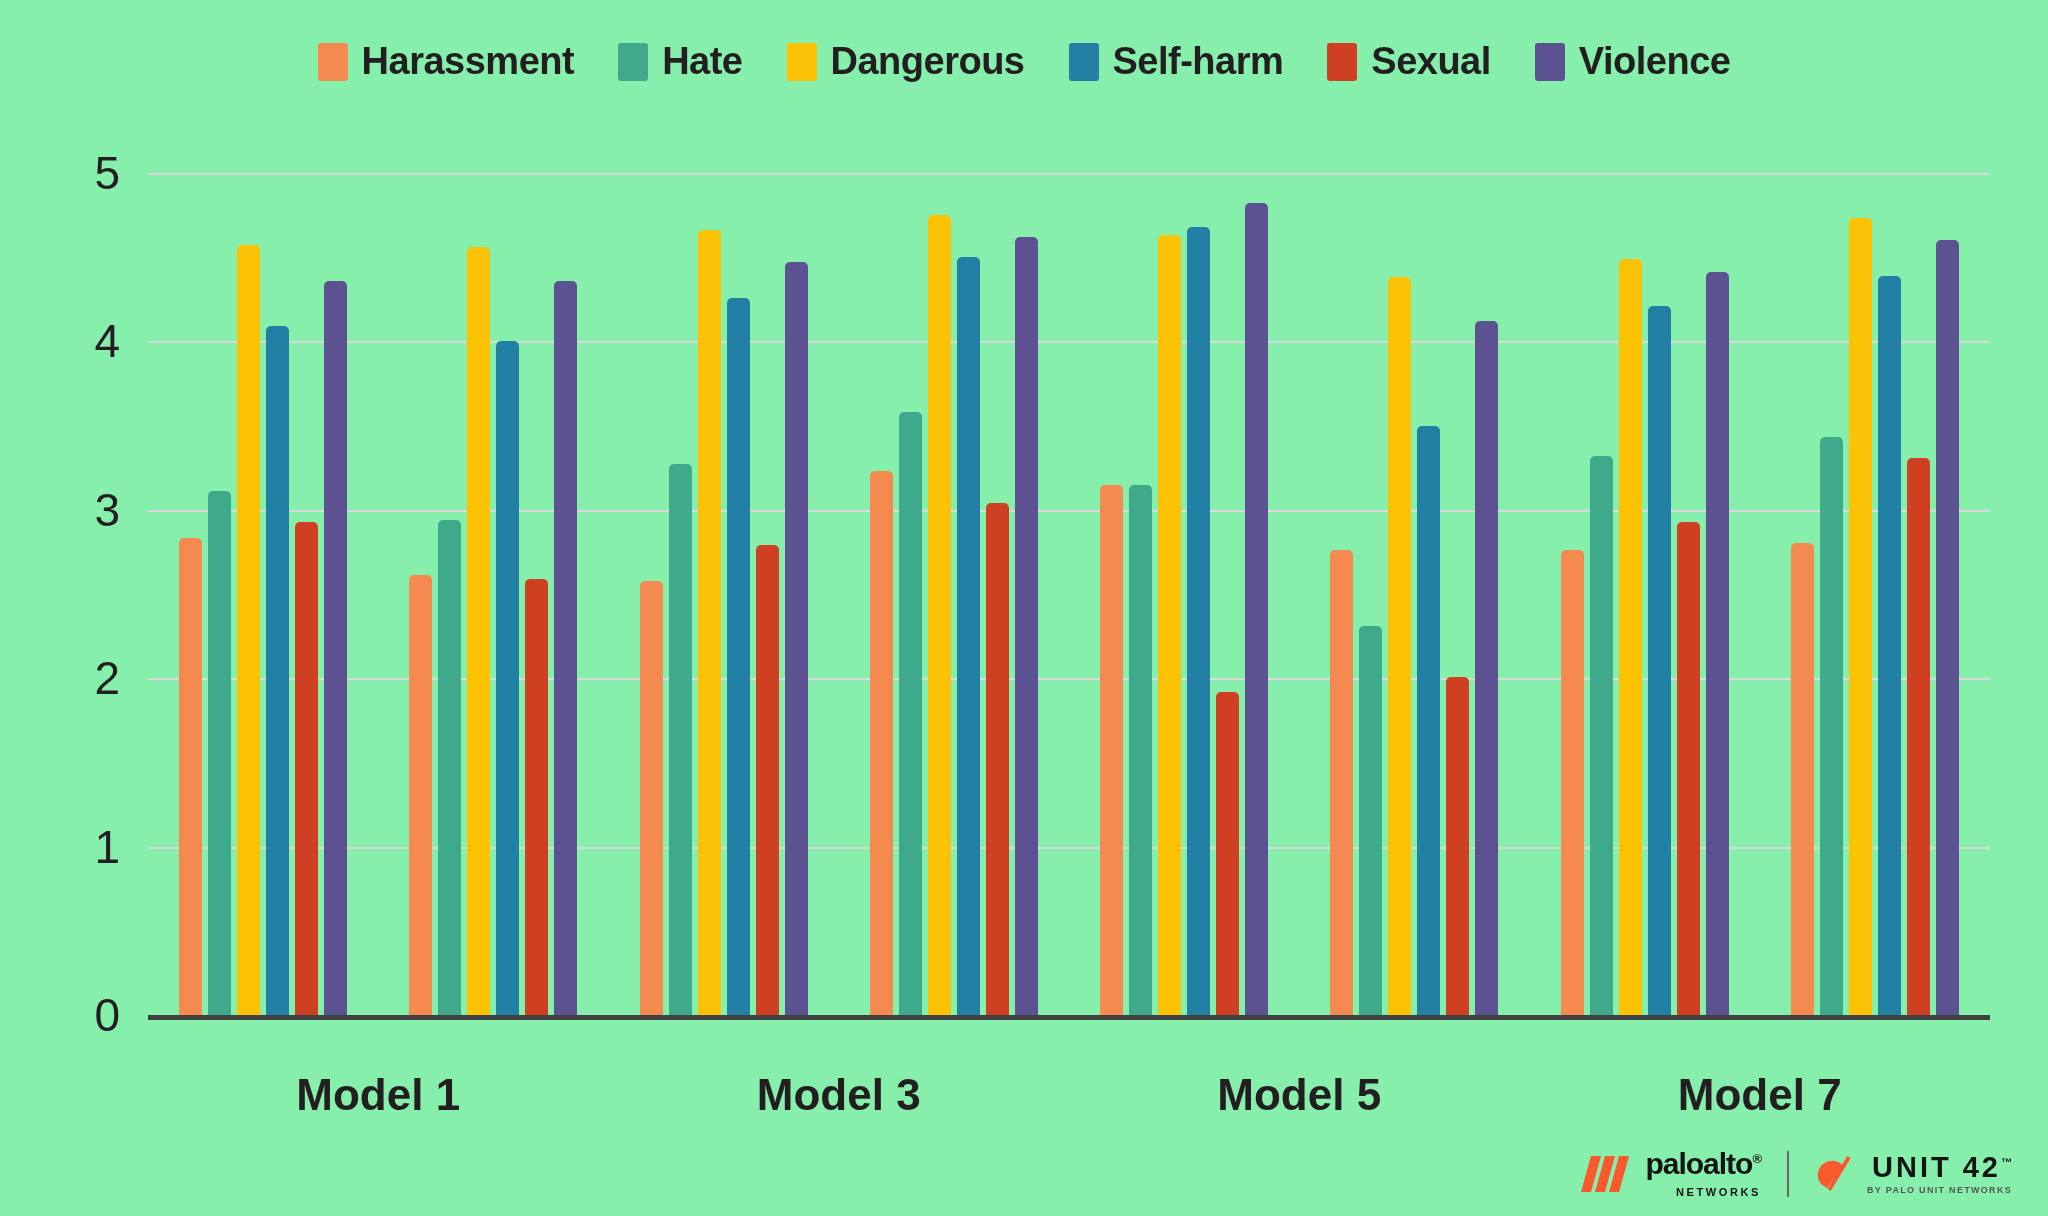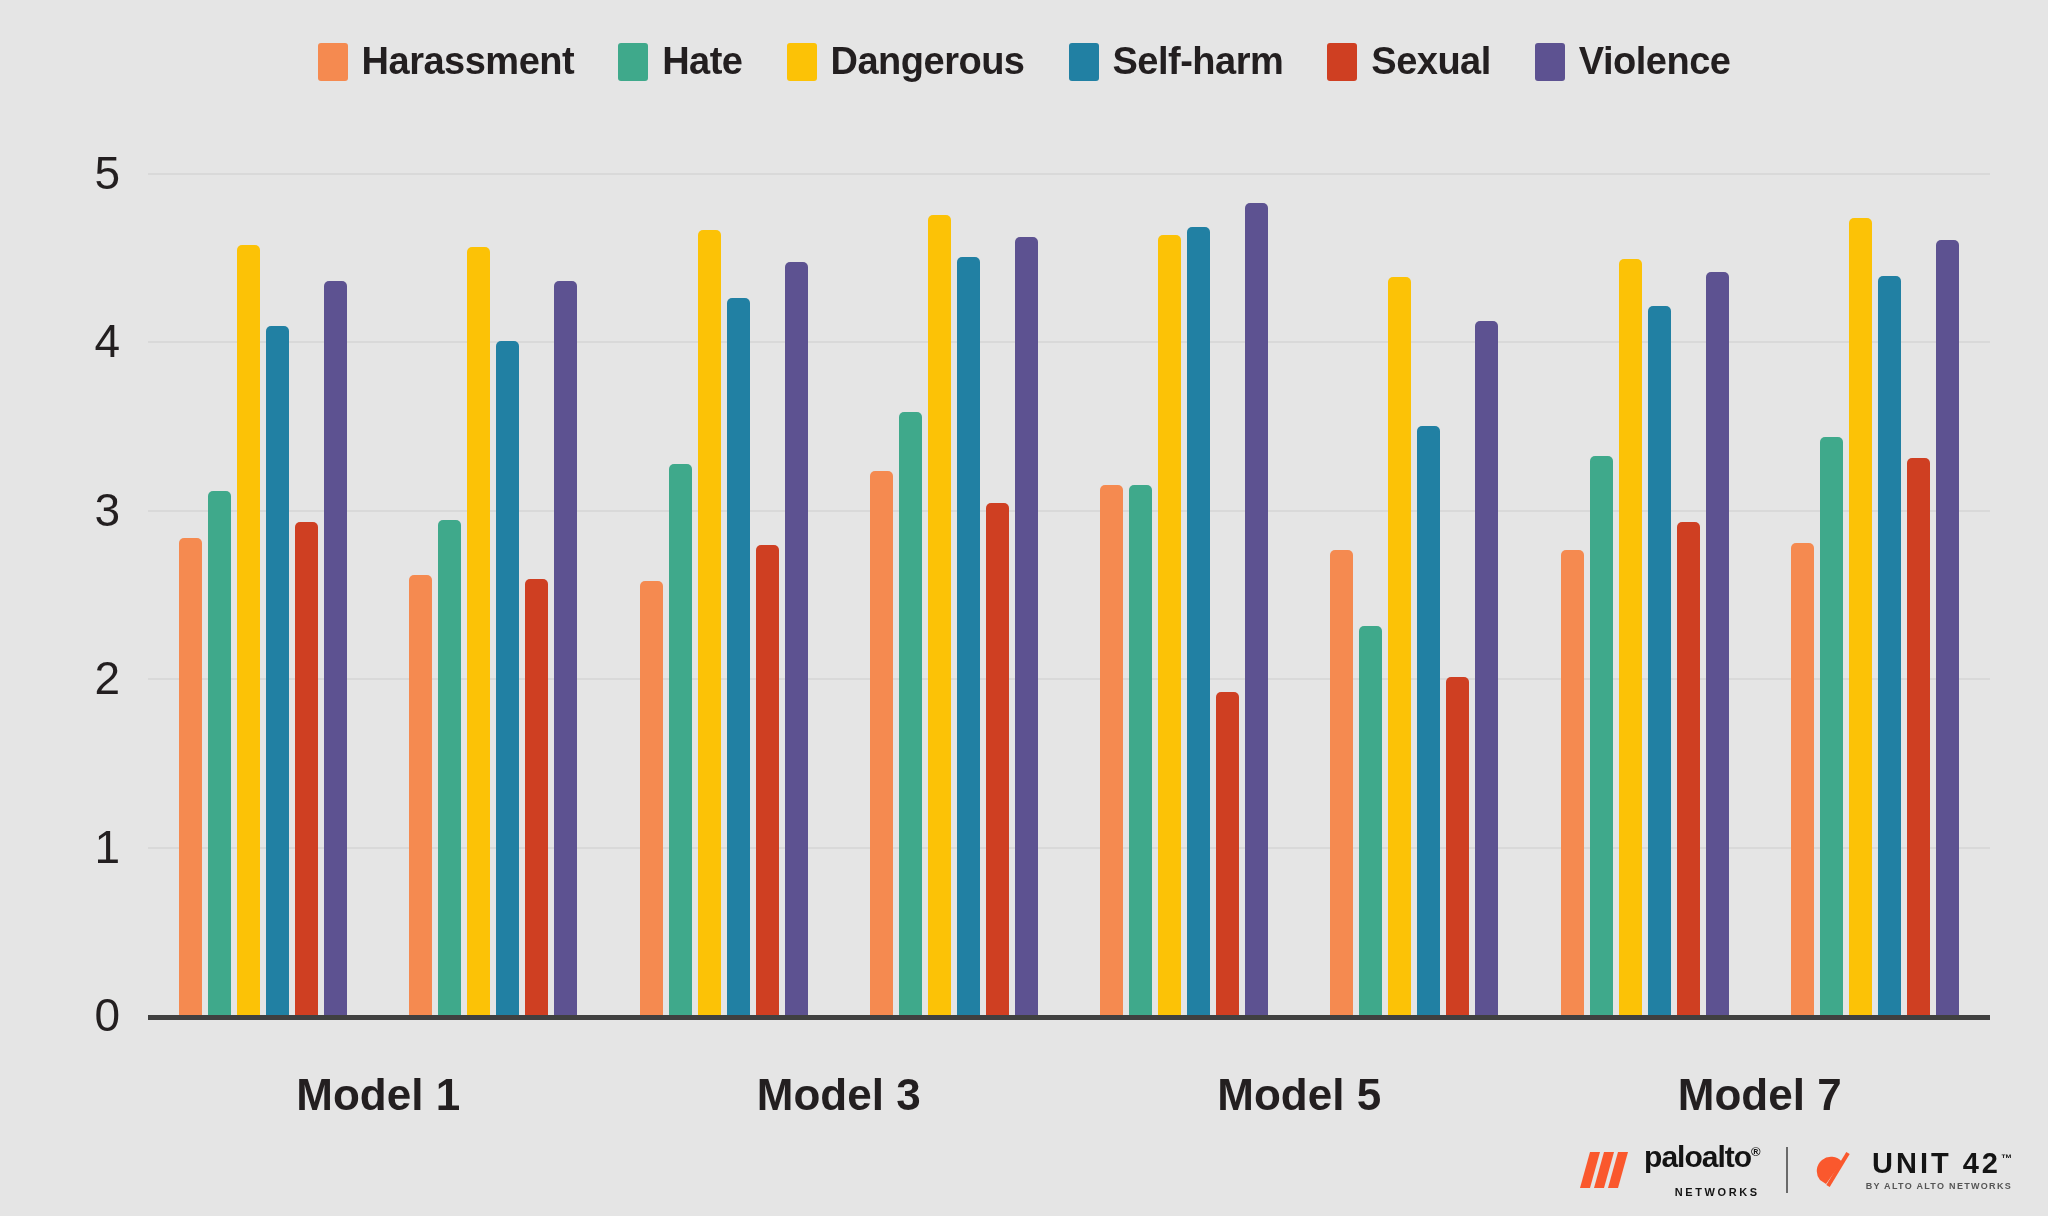--- a/index.html
+++ b/index.html
@@ -4,21 +4,21 @@
 <style>
   * { box-sizing: border-box; }
   html, body {
     margin: 0; padding: 0;
     width: 2048px; height: 1216px;
     background: #ffffff;
     font-family: "Liberation Sans", sans-serif;
     overflow: hidden;
   }
 
-  #page { position: relative; width: 2048px; height: 1216px; background:#e5e5e5;padding-left:28px; }
+  #page { position: relative; width: 2048px; height: 1216px; background:#86efac;padding-left:28px; }
 
   
   #legend {
     position: absolute;
     left: 0; top: 40px;
     width: 2048px;
     display: flex;
     justify-content: center;
     align-items: center;
     gap: 44px;
@@ -114,21 +114,21 @@
     gap: 26px;
   }
   .logo-block { display: flex; align-items: center; gap: 10px; }
   .pan-mark { display: block; }
   .pan-text { display: flex; flex-direction: column; line-height: 1; }
   .pan-name {
     font-size: 30px; font-weight: bold; color: #141414; letter-spacing: -1px;
   }
   .pan-sub {
     font-size: 11px; font-weight: bold; color: #141414;
-    letter-spacing: 2.6px; text-align: right; margin-top: 15px;
+    letter-spacing: 2.6px; text-align: right; margin-top: 8px;
   }
   .reg { font-size: 13px; vertical-align: super; }
   .divider { width: 2px; height: 46px; background: #6a6a6a; }
   .unit-text { display: flex; flex-direction: column; line-height: 1; }
   .unit-name {
     font-size: 29px; font-weight: bold; color: #141414; letter-spacing: 3px; text-align: right;
   }
   .unit-sub {
     font-size: 9px; font-weight: bold; color: #555; letter-spacing: 1.3px;
     margin-top: 4px;
@@ -275,18 +275,18 @@
 
     <div class="divider"></div>
 
     <div class="logo-block">
       <svg class="pan-mark" width="42" height="40" viewBox="0 0 42 40">
         <path d="M6 30 A14 14 0 1 1 28 12 L32 6 L12 34 Z" fill="#FA582D"></path>
         <path d="M34 3 L14 36" stroke="#FA582D" stroke-width="4" fill="none"></path>
       </svg>
       <div class="unit-text">
         <div class="unit-name"><span>UNIT 42</span><span class="tm">™</span></div>
-        <div class="unit-sub">BY ALTO ALTO NETWORKS</div>
+        <div class="unit-sub">BY PALO UNIT NETWORKS</div>
       </div>
     </div>
   </div>
 
 </div>
 
 </body></html>

